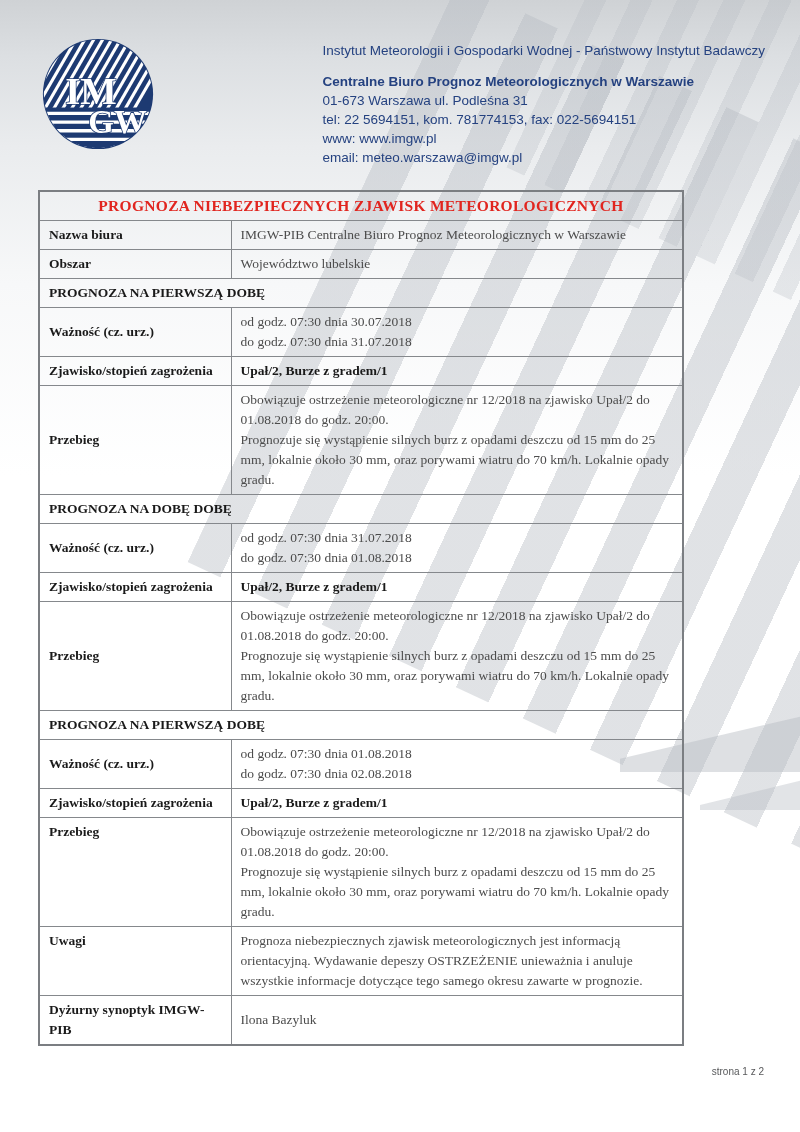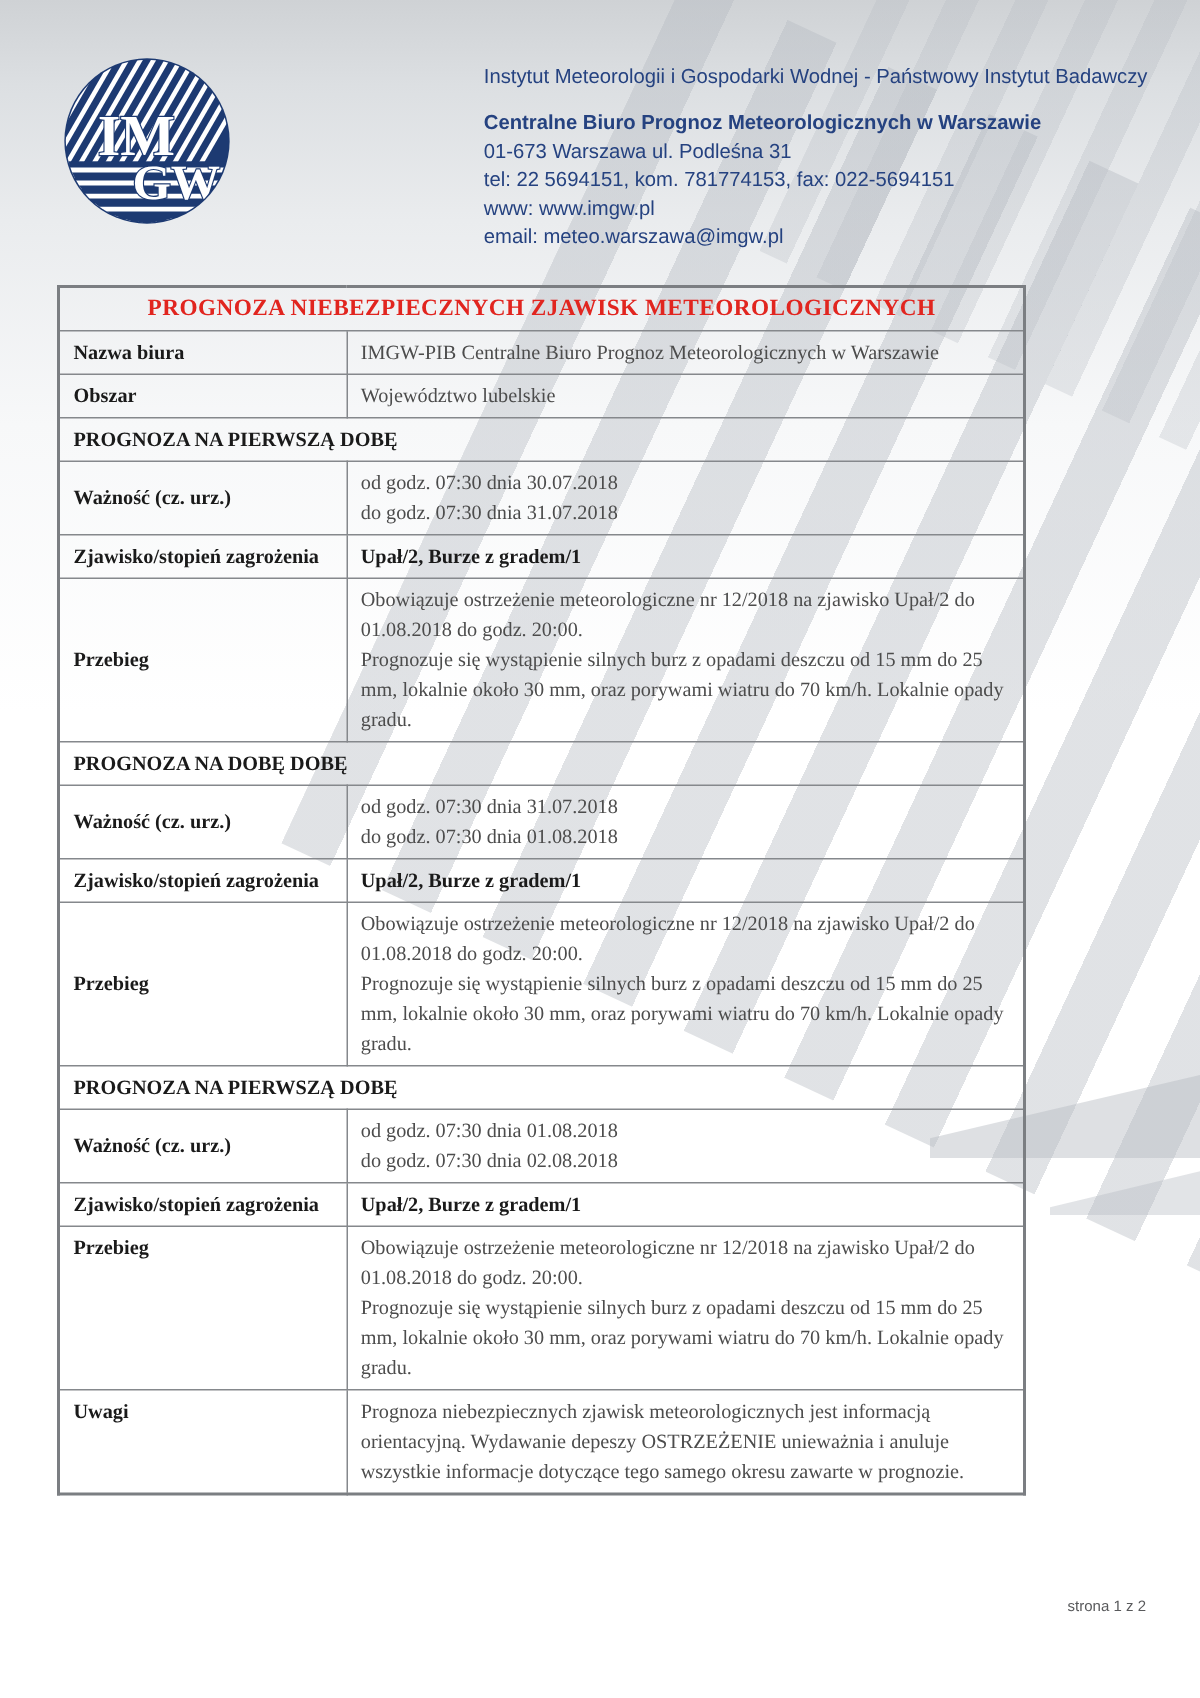--- a/index.html
+++ b/index.html
@@ -188,17 +188,21 @@
       <tr>
         <td class="lbl top">Przebieg</td>
         <td class="val multiline">Obowiązuje ostrzeżenie meteorologiczne nr 12/2018 na zjawisko Upał/2 do 01.08.2018 do godz. 20:00.
 Prognozuje się wystąpienie silnych burz z opadami deszczu od 15 mm do 25 mm, lokalnie około 30 mm, oraz porywami wiatru do 70 km/h. Lokalnie opady gradu.</td>
       </tr>
 
       <tr>
         <td class="lbl top">Uwagi</td>
         <td class="val">Prognoza niebezpiecznych zjawisk meteorologicznych jest informacją orientacyjną. Wydawanie depeszy OSTRZEŻENIE unieważnia i anuluje wszystkie informacje dotyczące tego samego okresu zawarte w prognozie.</td>
       </tr>
+      <tr>
+        <td class="lbl">Dyżurny synoptyk IMGW-PIB</td>
+        <td class="val">Ilona Bazyluk</td>
+      </tr>
     </tbody>
   </table>
 
   <div class="page-footer">strona 1 z 2</div>
 </div>
 
 </body></html>

